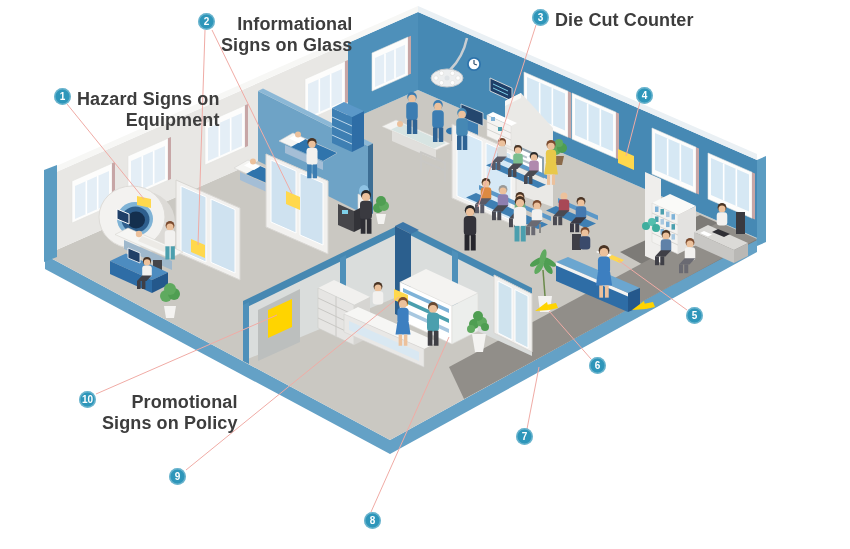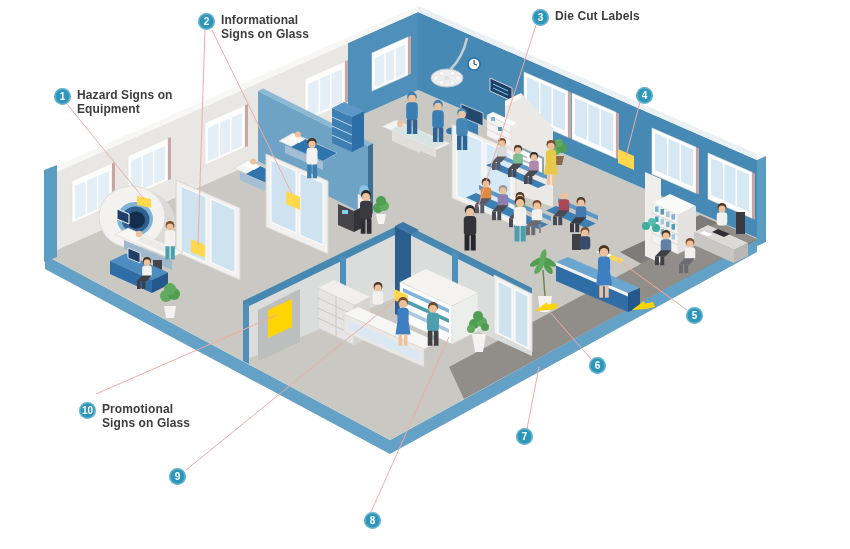--- a/index.html
+++ b/index.html
@@ -3,22 +3,22 @@
 <meta charset="utf-8">
 <style>
   html,body{margin:0;padding:0;background:#fff;}
   #stage{position:relative;width:850px;height:549px;background:#fff;overflow:hidden;
          font-family:"Liberation Sans",sans-serif;}
   #scene{position:absolute;left:0;top:0;}
   .callout{position:absolute;display:flex;align-items:flex-start;gap:6px;pointer-events:none;}
   .callout .num{width:17px;height:17px;border-radius:50%;background:#2e96ba;color:#fff;
     font-size:10px;font-weight:bold;display:flex;align-items:center;justify-content:center;
     flex:0 0 17px;box-shadow:inset 0 0 0 1.5px rgba(255,255,255,.28);}
-  .callout .txt{font-size:12px;font-weight:bold;color:#3d3d3d;line-height:1.14;
-    white-space:pre;padding-top:1px;letter-spacing:.1px;}
+  .callout .txt{font-size:18px;font-weight:bold;color:#3d3d3d;line-height:1.14;
+    white-space:pre;padding-top:1px;letter-spacing:.1px;text-align:right;}
 </style>
 </head>
 <body>
 
 <div id="stage">
 <svg id="scene" width="850" height="549" viewBox="0 0 850 549">
 
   <g>
     <polygon points="45,255 390,440 757,238 757,252 390,454 45,269" fill="#64a1c6"></polygon>
     <polygon points="45,255 418,90 757,238 390,440" fill="#cac8c2"></polygon>
@@ -615,38 +615,38 @@
       <span class="txt">Hazard Signs on
 Equipment</span>
     </div>
   <div class="callout" style="left:198px;top:13px">
       <span class="num">2</span>
       <span class="txt">Informational
 Signs on Glass</span>
     </div>
   <div class="callout" style="left:532px;top:9px">
       <span class="num">3</span>
-      <span class="txt">Die Cut Labels</span>
+      <span class="txt">Die Cut Counter</span>
     </div>
   <div class="callout" style="left:636px;top:87px">
       <span class="num">4</span>
     </div>
   <div class="callout" style="left:686px;top:307px">
       <span class="num">5</span>
     </div>
   <div class="callout" style="left:589px;top:357px">
       <span class="num">6</span>
     </div>
   <div class="callout" style="left:516px;top:428px">
       <span class="num">7</span>
     </div>
   <div class="callout" style="left:364px;top:512px">
       <span class="num">8</span>
     </div>
   <div class="callout" style="left:169px;top:468px">
       <span class="num">9</span>
     </div>
-  <div class="callout" style="left:79px;top:402px">
+  <div class="callout" style="left:79px;top:391px">
       <span class="num">10</span>
       <span class="txt">Promotional
-Signs on Glass</span>
+Signs on Policy</span>
     </div>
 </div>
 
 </body></html>

